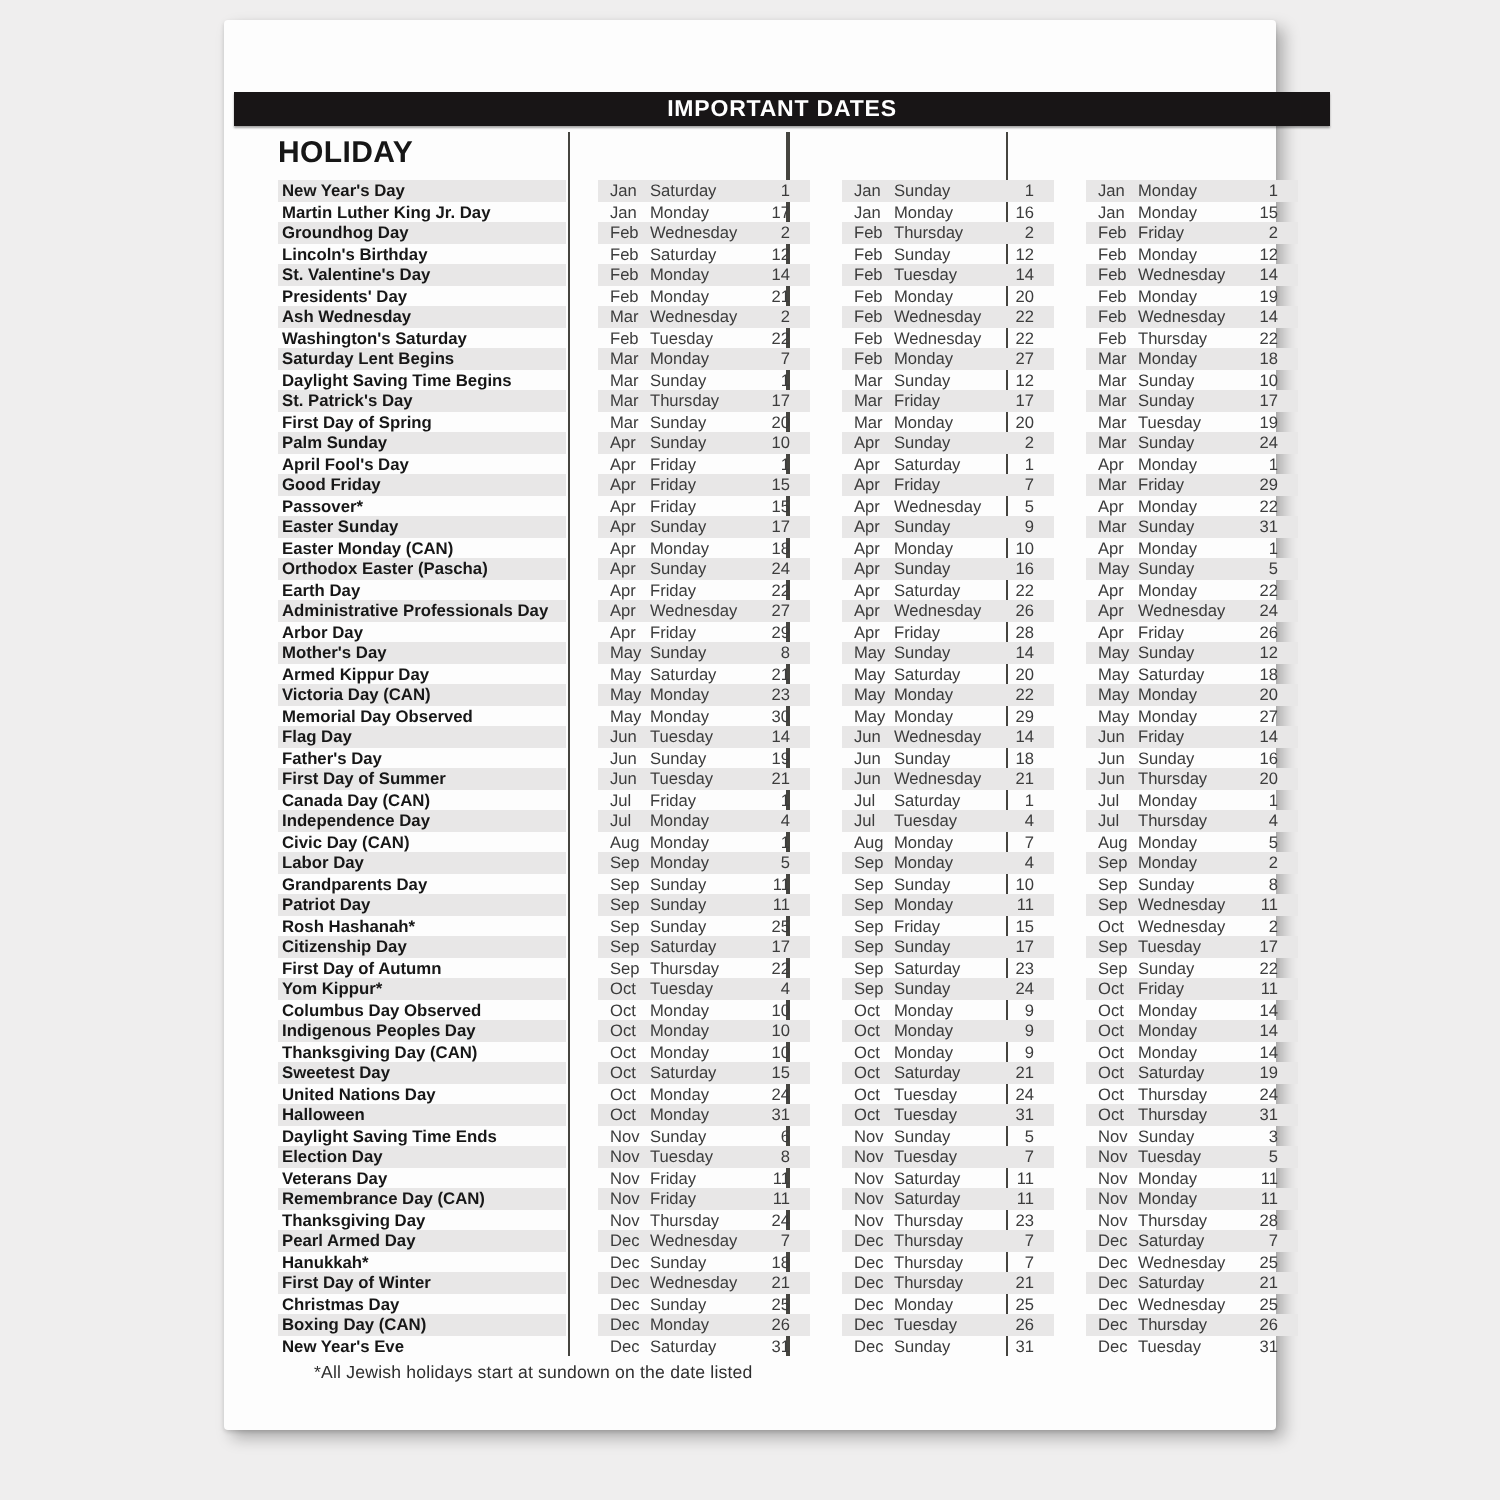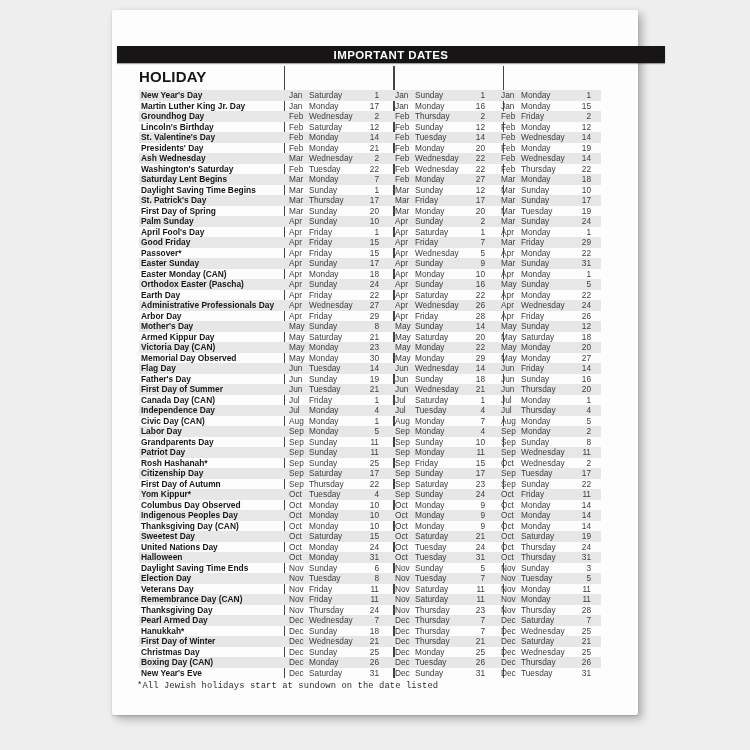--- a/index.html
+++ b/index.html
@@ -29,38 +29,38 @@
   .vline{
     position:absolute;top:56px;height:612px;width:1.4px;background:#45443f;
   }
   .v1{left:171.6px}.v2{left:281.3px}.v3{left:391px}
   .table{
     position:absolute;left:27px;top:80px;width:473px;
   }
   .row{
     display:grid;
     grid-template-columns:144px 106px 106px 106px;
-    column-gap:0;
+    column-gap:16px;
     height:10.5px;
   }
   .row:nth-child(odd) .cell{background:#e8e7e7;}
   .cell{
     height:10.5px;line-height:10.6px;white-space:nowrap;overflow:visible;
     font-size:8.3px;color:#3c3c3c;
   }
   .cell.name{
     font-weight:bold;color:#171717;padding-left:2px;font-size:8.4px;
   }
   .grp{display:flex;}
   .grp .mo{width:20px;padding-left:6px;flex:none;}
   .grp .dy{flex:1;}
   .grp .num{width:22px;flex:none;text-align:right;padding-right:10px;}
   .footnote{
-    position:absolute;left:25px;top:671px;
-    font-size:8.8px;color:#2e2e2e;letter-spacing:0.1px;font-family:Liberation Mono, monospace;
+    position:absolute;left:45px;top:671px;
+    font-size:8.8px;color:#2e2e2e;letter-spacing:0.1px;
   }
 </style>
 </head>
 <body>
 
 <div class="page">
   <div class="banner">
     <span>IMPORTANT DATES</span>
   </div>
   <div class="heading">HOLIDAY</div>

